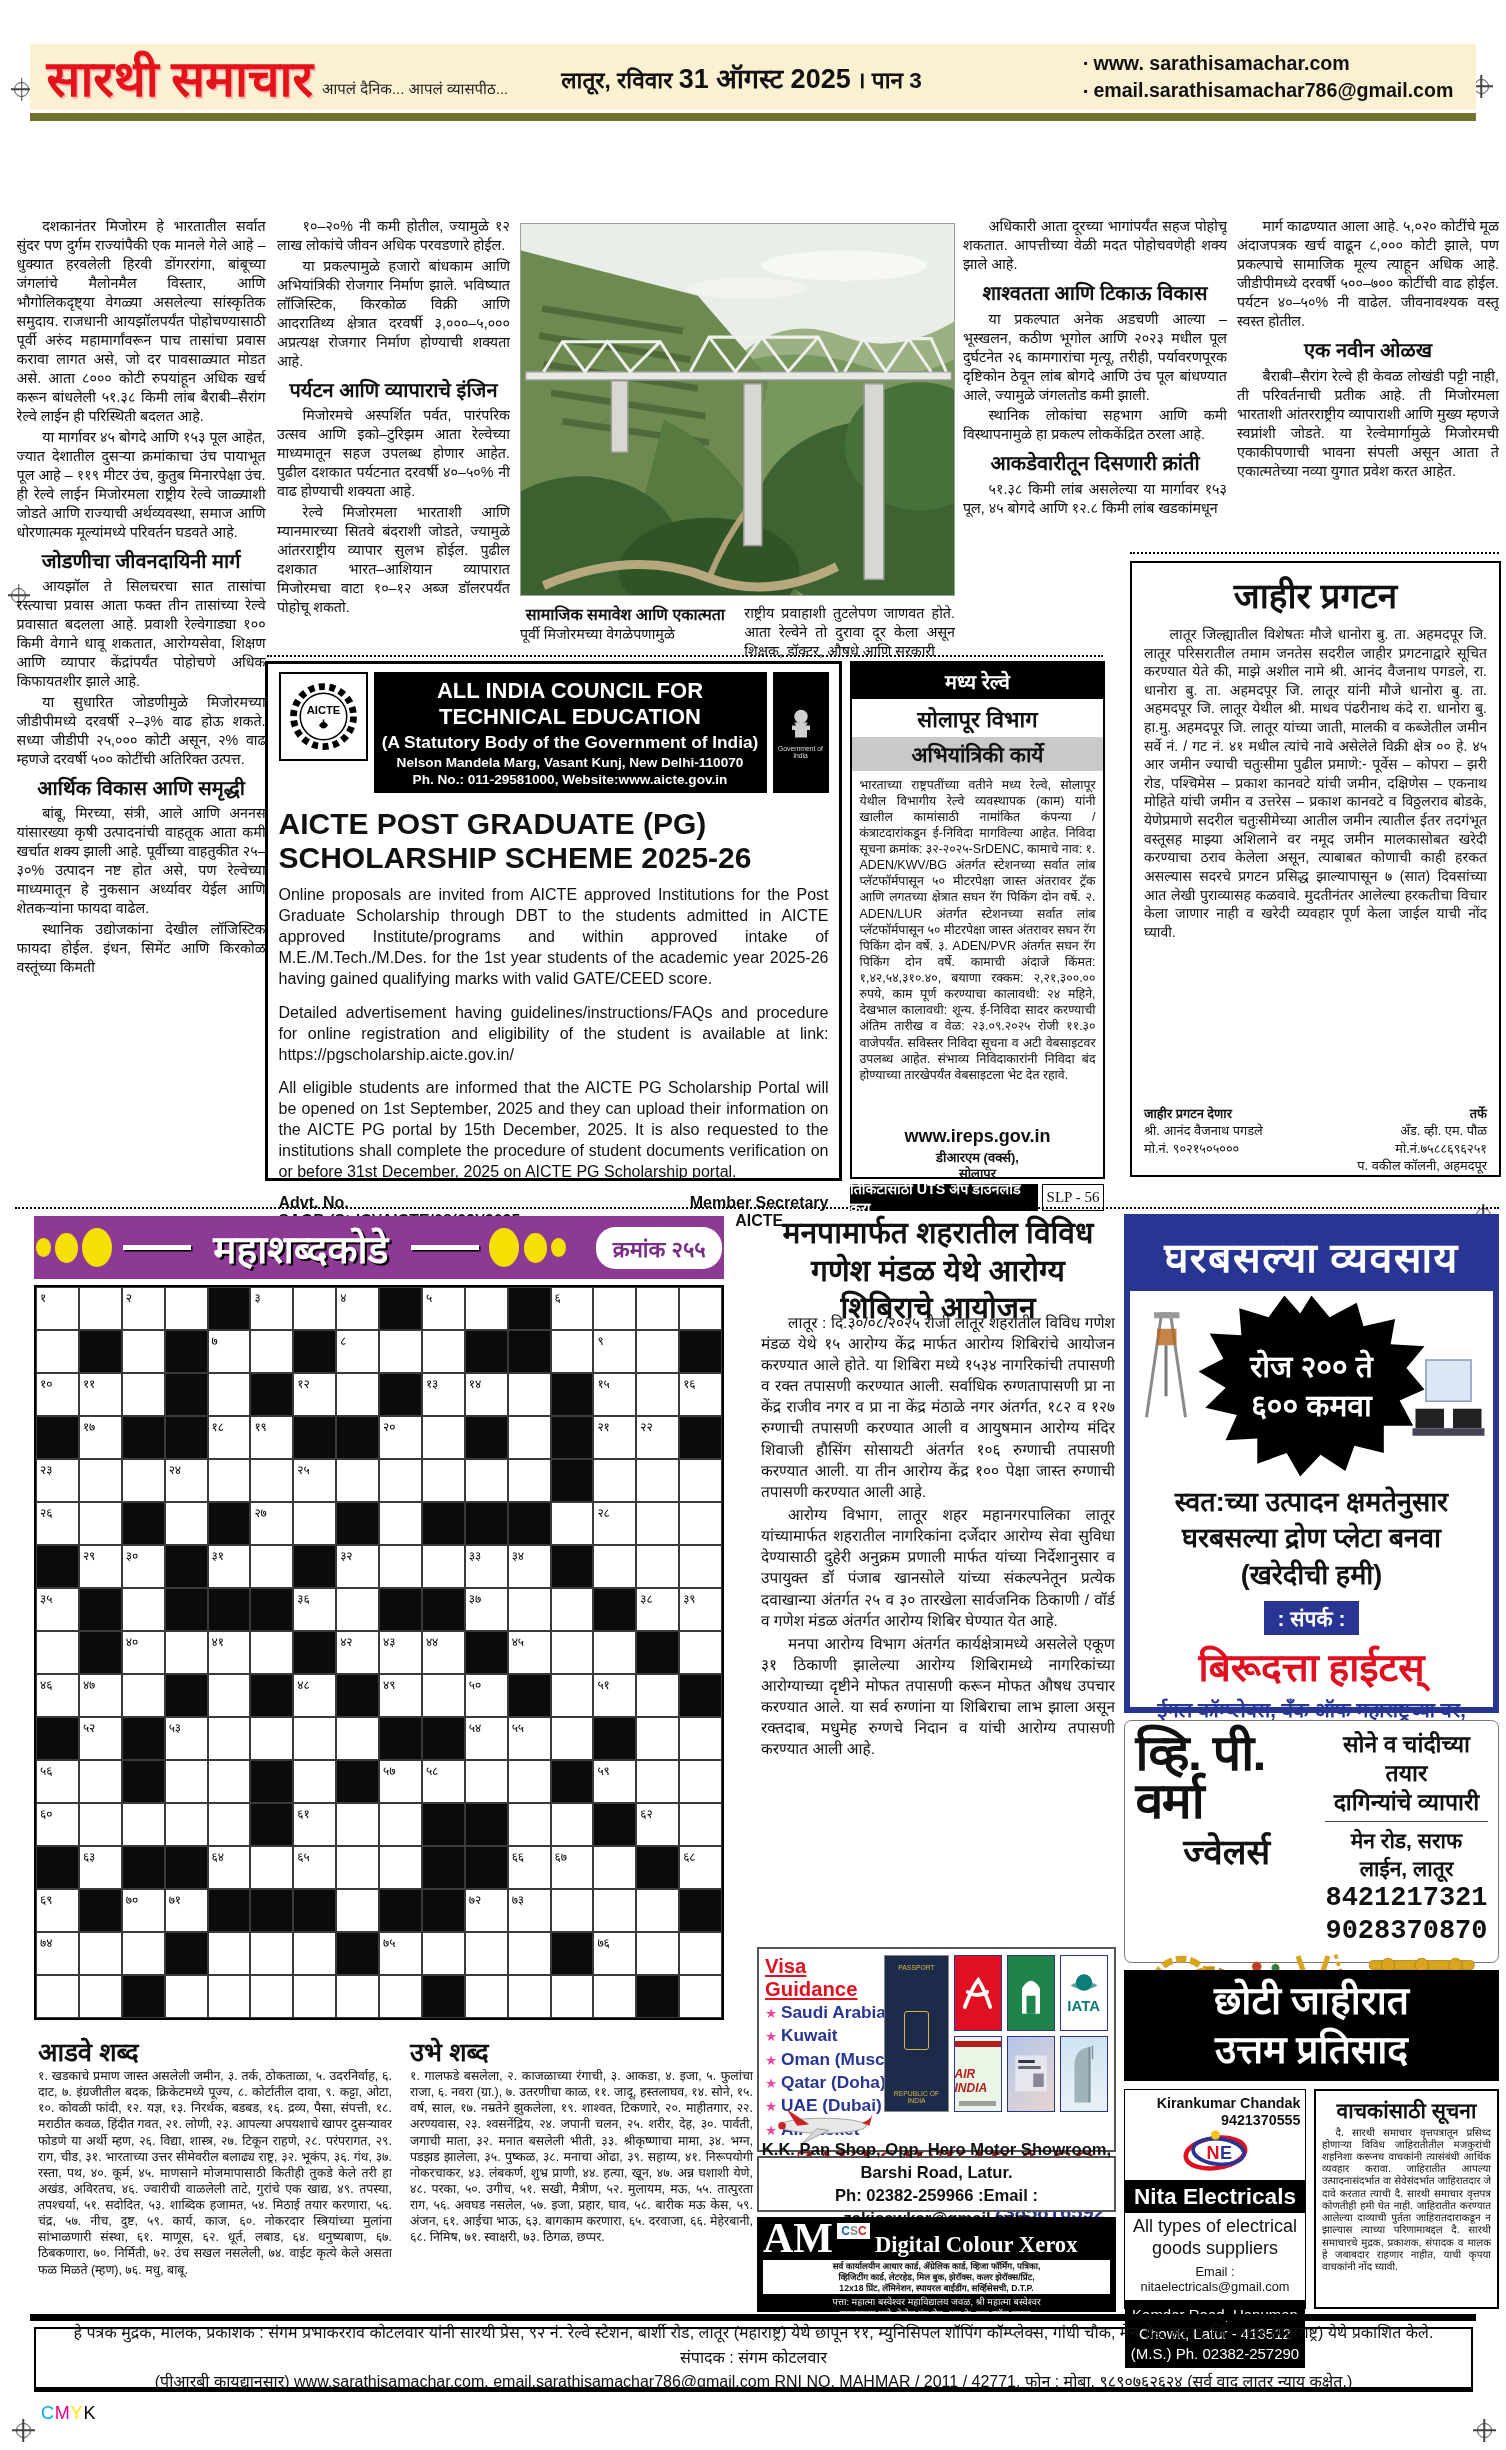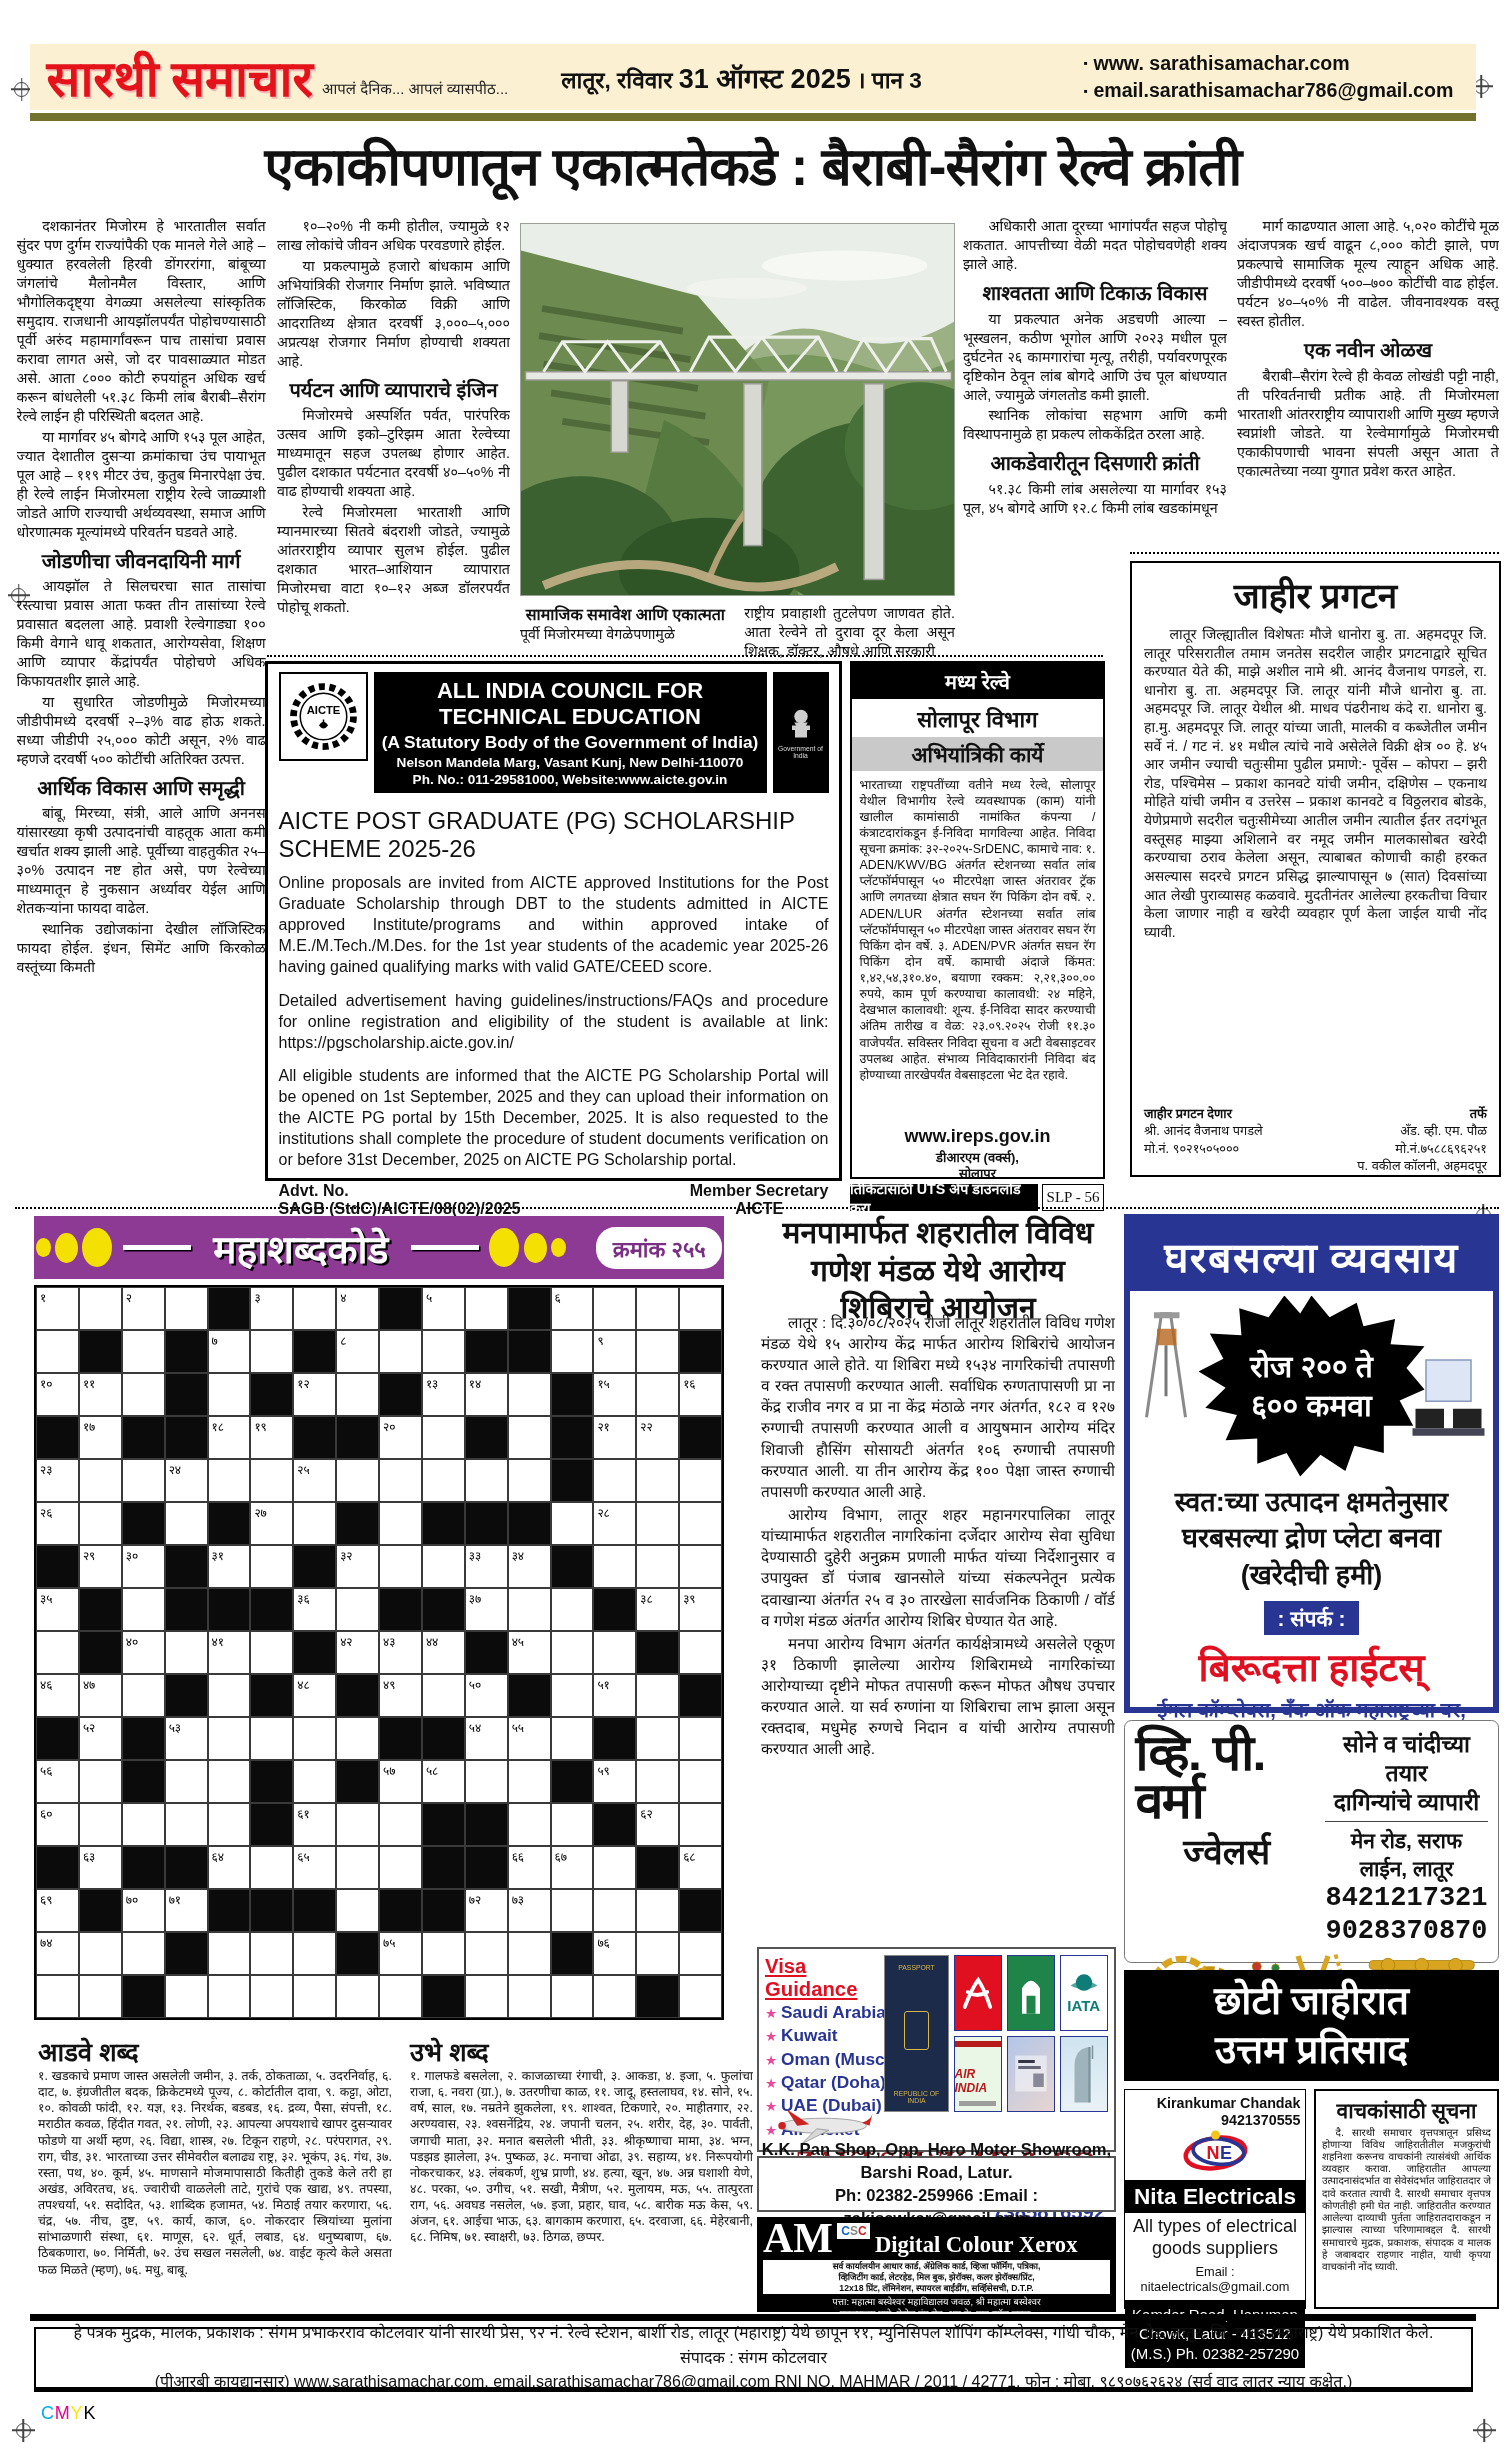--- a/index.html
+++ b/index.html
@@ -35,21 +35,21 @@
   .dashed{position:absolute;border-top:2.3px dotted #000}
   
   .aicte{left:265px;top:661px;width:577px;height:520px;border:3px solid #000;background:#fff;padding:7.5px 10.5px}
   .aicte-head{display:flex;gap:6px}
   .aicte-logo{width:89px;height:89px;border:2.3px solid #000;background:#fff;flex:0 0 auto;display:flex;align-items:center;justify-content:center}
   .aicte-band{background:#000;color:#fff;flex:1;text-align:center;padding:6px 4.5px;display:flex;flex-direction:column;justify-content:center;gap:2.3px}
   .aicte-band .t1{font-size:22px;font-weight:bold}
   .aicte-band .t2{font-size:17.3px;font-weight:bold}
   .aicte-band .t3,.aicte-band .t4{font-size:13.6px;font-weight:bold}
   .aicte-emblem{width:56px;background:#000;color:#ddd;display:flex;flex-direction:column;align-items:center;justify-content:center;font-size:6.8px;gap:3px;text-align:center}
-  .aicte-title{font-size:24px;font-weight:normal;margin:13.6px 0 9px}
+  .aicte-title{font-size:30px;font-weight:bold;margin:13.6px 0 9px}
   .aicte p{font-size:16px;line-height:1.32;text-align:justify;margin-bottom:12px}
   .aicte-foot{display:flex;justify-content:space-between;font-size:16px;font-weight:bold;margin-top:3px}
   .aicte-cbc{text-align:center;font-size:15px;margin-top:7.5px}
   
   .railway{left:850px;top:661px;width:255px;height:518px;border:2.3px solid #000;background:#fff;overflow:hidden}
   .rail-title{background:#000;color:#fff;text-align:center;font-size:20px;font-weight:bold;padding:4.5px 0}
   .rail-div{text-align:center;font-size:22px;font-weight:bold;padding:3.8px 0}
   .rail-bar{background:#c9c9c9;text-align:center;font-size:21px;font-weight:bold;padding:3px 0}
   .rail-body{font-size:12.4px;line-height:1.3;text-align:justify;padding:6px 7.5px 0;overflow:hidden;height:355px}
   .rail-site{text-align:center;font-weight:bold;font-size:18px}
@@ -185,21 +185,20 @@
       <span class="d">31 ऑगस्ट 2025</span>
       <span>। पान 3</span>
     </div>
     <div class="mast-right">
       <div>www. sarathisamachar.com</div>
       <div>email.sarathisamachar786@gmail.com</div>
     </div>
   </div>
   <div class="abs olive-rule"></div>
 
-  <div class="abs headline">एकाकीपणातून एकात्मतेकडे : बैराबी-सैरांग रेल्वे क्रांती</div>
 
   <div class="col" style="left:16.6px;top:217px;width:249px;height:988px">
     <p>दशकानंतर मिजोरम हे भारतातील सर्वात सुंदर पण दुर्गम राज्यांपैकी एक मानले गेले आहे – धुक्यात हरवलेली हिरवी डोंगररांगा, बांबूच्या जंगलांचे मैलोनमैल विस्तार, आणि भौगोलिकदृष्ट्या वेगळ्या असलेल्या सांस्कृतिक समुदाय. राजधानी आयझॉलपर्यंत पोहोचण्यासाठी पूर्वी अरुंद महामार्गांवरून पाच तासांचा प्रवास करावा लागत असे, जो दर पावसाळ्यात मोडत असे. आता ८००० कोटी रुपयांहून अधिक खर्च करून बांधलेली ५१.३८ किमी लांब बैराबी–सैरांग रेल्वे लाईन ही परिस्थिती बदलत आहे.</p>
     <p>या मार्गावर ४५ बोगदे आणि १५३ पूल आहेत, ज्यात देशातील दुसऱ्या क्रमांकाचा उंच पायाभूत पूल आहे – ११९ मीटर उंच, कुतुब मिनारपेक्षा उंच. ही रेल्वे लाईन मिजोरमला राष्ट्रीय रेल्वे जाळ्याशी जोडते आणि राज्याची अर्थव्यवस्था, समाज आणि धोरणात्मक मूल्यांमध्ये परिवर्तन घडवते आहे.</p>
     <h4>जोडणीचा जीवनदायिनी मार्ग</h4>
     <p>आयझॉल ते सिलचरचा सात तासांचा रस्त्याचा प्रवास आता फक्त तीन तासांच्या रेल्वे प्रवासात बदलला आहे. प्रवाशी रेल्वेगाड्या १०० किमी वेगाने धावू शकतात, आरोग्यसेवा, शिक्षण आणि व्यापार केंद्रांपर्यंत पोहोचणे अधिक किफायतशीर झाले आहे.</p>
     <p>या सुधारित जोडणीमुळे मिजोरमच्या जीडीपीमध्ये दरवर्षी २–३% वाढ होऊ शकते. सध्या जीडीपी २५,००० कोटी असून, २% वाढ म्हणजे दरवर्षी ५०० कोटींची अतिरिक्त उत्पत्त.</p>
     <h4>आर्थिक विकास आणि समृद्धी</h4>
     <p>बांबू, मिरच्या, संत्री, आले आणि अननस यांसारख्या कृषी उत्पादनांची वाहतूक आता कमी खर्चात शक्य झाली आहे. पूर्वीच्या वाहतुकीत २५–३०% उत्पादन नष्ट होत असे, पण रेल्वेच्या माध्यमातून हे नुकसान अर्ध्यावर येईल आणि शेतकऱ्यांना फायदा वाढेल.</p>
     <p>स्थानिक उद्योजकांना देखील लॉजिस्टिक फायदा होईल. इंधन, सिमेंट आणि किरकोळ वस्तूंच्या किमती</p>

